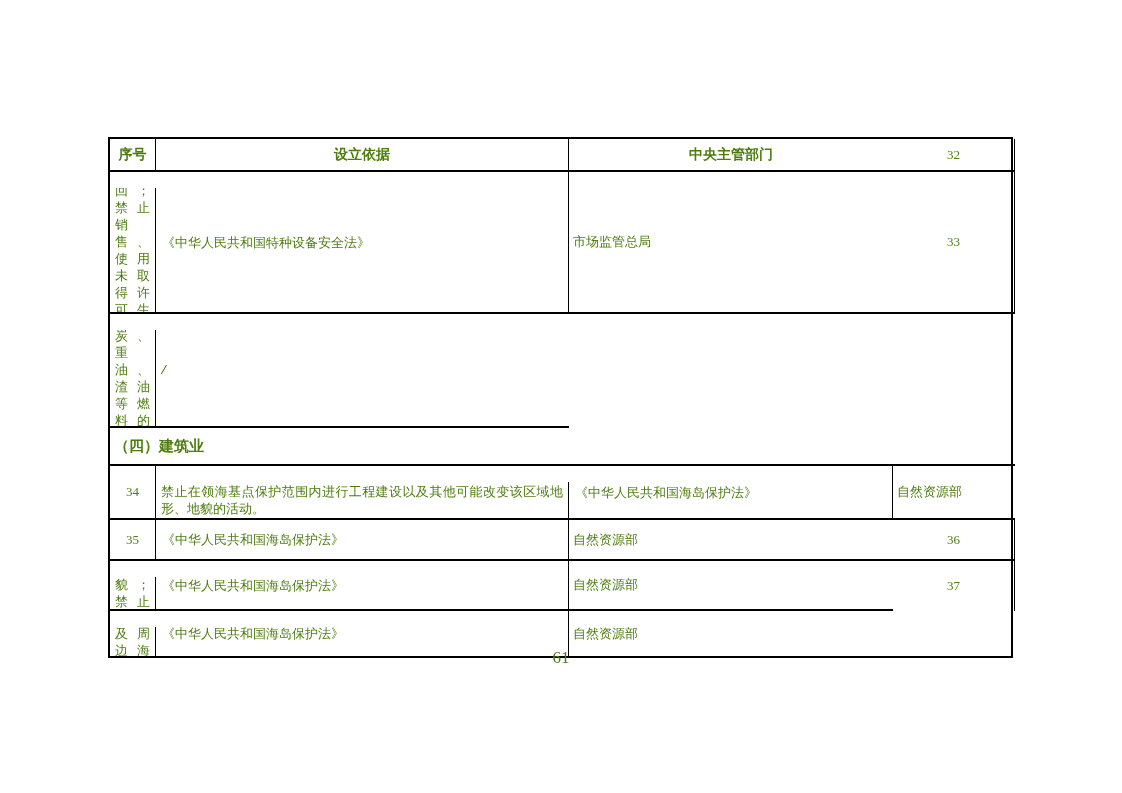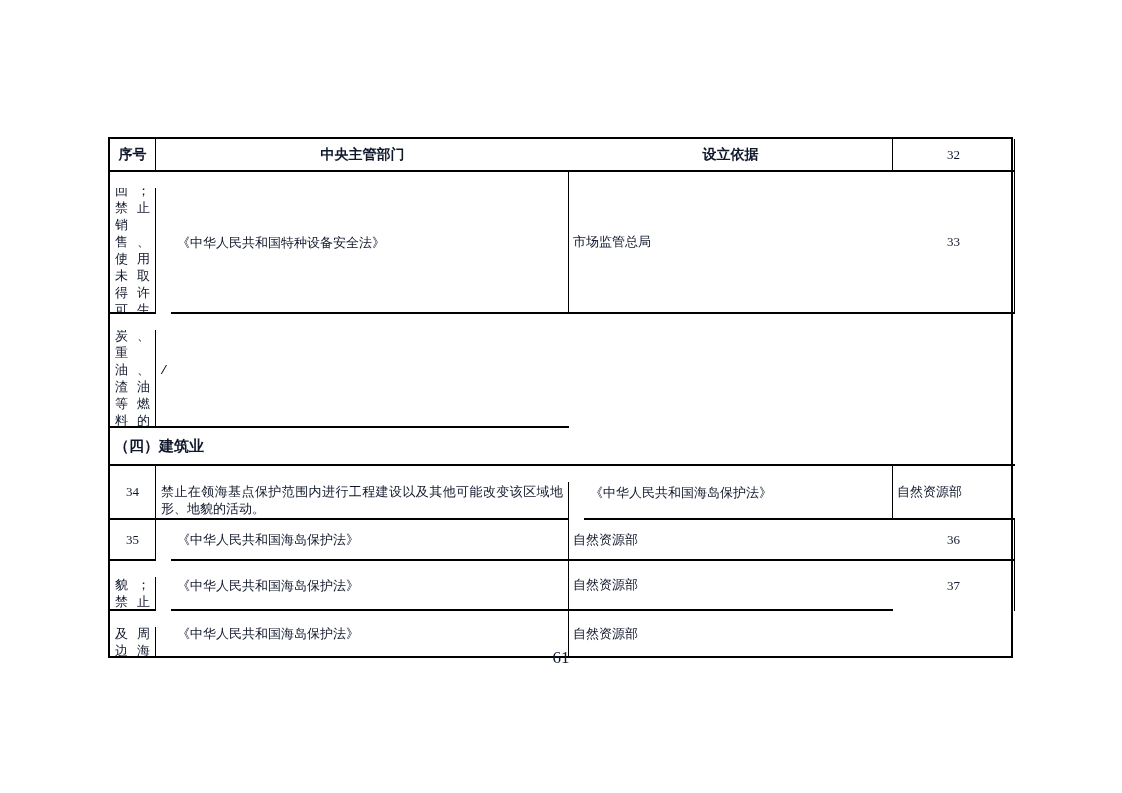--- a/index.html
+++ b/index.html
@@ -6,21 +6,21 @@
     margin: 0;
     padding: 0;
     background: #ffffff;
   }
   .page {
     position: relative;
     width: 1020px;
     height: 793px;
     background: #ffffff;
     font-family: "Liberation Serif", "DejaVu Serif", serif;
-    color: #0f172a;
+    color: #4d7c0f;
     overflow: hidden;
   }
   .doc-table {
     position: absolute;
     left: 108px;
     top: 137px;
     width: 905px;
     display: grid;
     grid-template-columns: 46px 413px 324px 122px;
     grid-template-rows: 33px 142px 114px 38px 54px 41px 50px 45px;
@@ -54,21 +54,20 @@
     margin-top: 16px;
   }
   .c-measure span {
     text-align: justify;
     text-align-last: left;
   }
   .c-basis {
     font-size: 13px;
     line-height: 17px;
     padding: 3px 2px 3px 6px;
-    margin-left: 15px;
   }
   .c-basis span { white-space: pre-line; }
   .c-dept {
     font-size: 13px;
     padding-left: 4px;
     font-family: Liberation Mono, monospace;
   }
   .c-section {
     grid-column: 1 / -1;
     font-family: "Liberation Sans", "DejaVu Sans", sans-serif;
@@ -88,25 +87,25 @@
 </style>
 </head>
 <body>
 
 <div class="page">
   <div class="doc-table">
 
     <div class="cell head">
         <span>序号</span>
       </div>
+    <div class="cell head">
+        <span>设立依据</span>
+      </div>
     <div class="cell head last-col">
         <span>中央主管部门</span>
-      </div>
-    <div class="cell head">
-        <span>设立依据</span>
       </div>
 
     <div class="cell c-no">
         <span>32</span>
       </div>
     <div class="cell c-measure">
         <span>不得生产不符合安全性能要求和能效指标以及国家明令淘汰的特种设备；特种设备未经监督检验或者监督检验不合格的，不得出厂或者交付使用；因生产原因造成特种设备存在危及安全的同一性缺陷的，特种设备生产单位应当立即停止生产，主动召回；禁止销售、使用未取得许可生产、未经检验和检验不合格，以及国家明令淘汰和已经报废的特种设备；未经定期检验或者检验不合格的特种设备，不得继续使用；充装单位应当建立充装前后的检查、记录制度，禁止对不符合安全技术规范要求的移动式压力容器和气瓶进行充装。</span>
       </div>
     <div class="cell c-basis">
         <span>《中华人民共和国特种设备安全法》</span>

